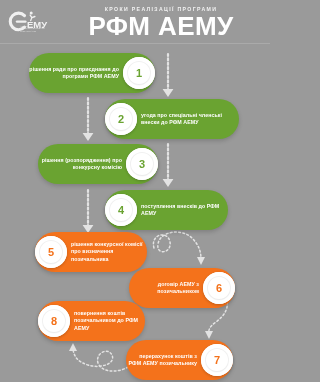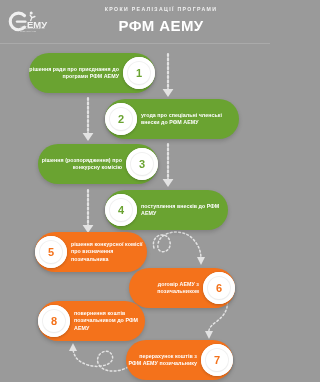--- a/index.html
+++ b/index.html
@@ -14,21 +14,21 @@
   
   .header{position:absolute;left:0;top:0;width:270px;height:44px;}
   .logo{position:absolute;left:6px;top:9px;width:44px;height:28px;text-align:center;}
   .logo svg{display:block;}
   .logo-sub{position:absolute;left:20px;top:25px;width:26px;height:7px;
     font-size:2.2px;line-height:2.4px;color:#e9e9e9;letter-spacing:.1px;
     opacity:.85;overflow:hidden;}
   .head-text{position:absolute;left:58px;top:6px;width:206px;text-align:center;}
   .kicker{font-size:5.2px;letter-spacing:1.35px;font-weight:bold;color:#f2f2f2;
     text-transform:uppercase;line-height:7px;}
-  .title{font-size:15px;font-weight:bold;color:#ffffff;letter-spacing:.4px;
+  .title{font-size:26px;font-weight:bold;color:#ffffff;letter-spacing:.4px;
     line-height:24px;margin-top:1px;}
   .hdr-rule{position:absolute;left:0;top:43px;width:270px;height:1px;
     background:rgba(255,255,255,.16);}
 
   
   .pill{position:absolute;border-radius:22px;display:flex;align-items:center;
     box-shadow:0 2px 4px rgba(0,0,0,.17);}
   .pill.green{background:#6aa331;}
   .pill.orange{background:#f4721b;}
   .pill-label{color:#ffffff;font-size:5.3px;line-height:7.4px;font-weight:bold;

